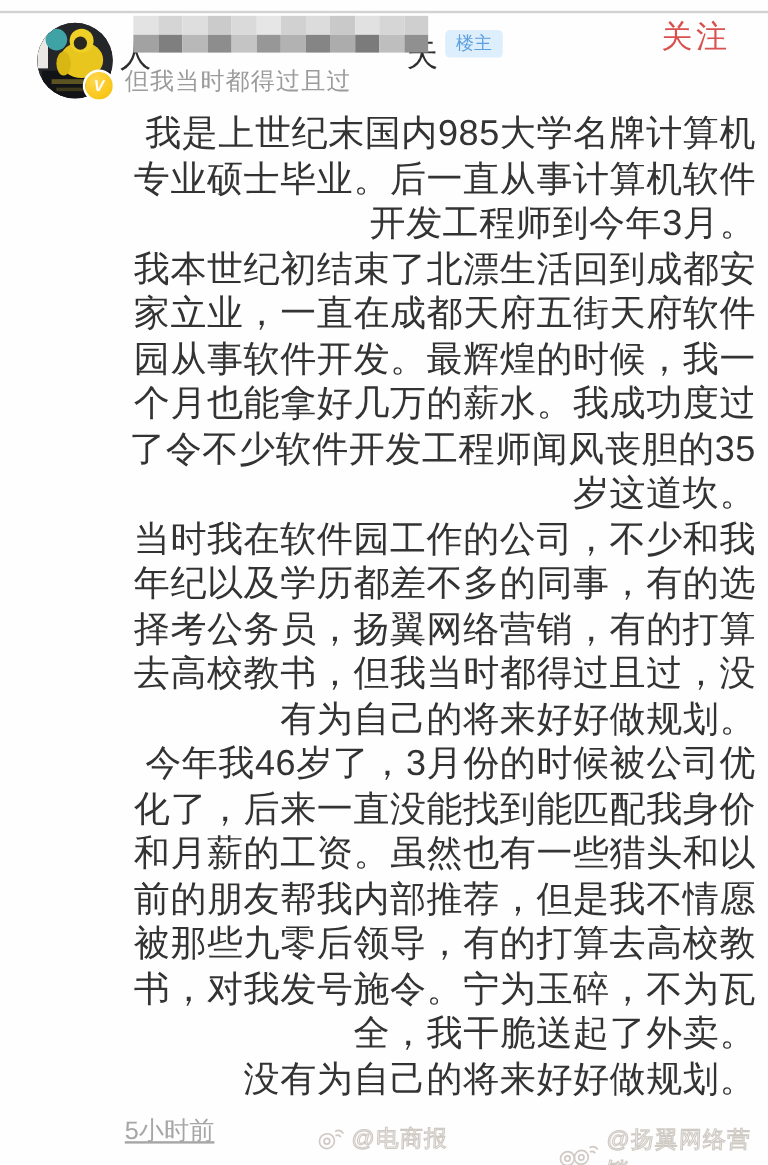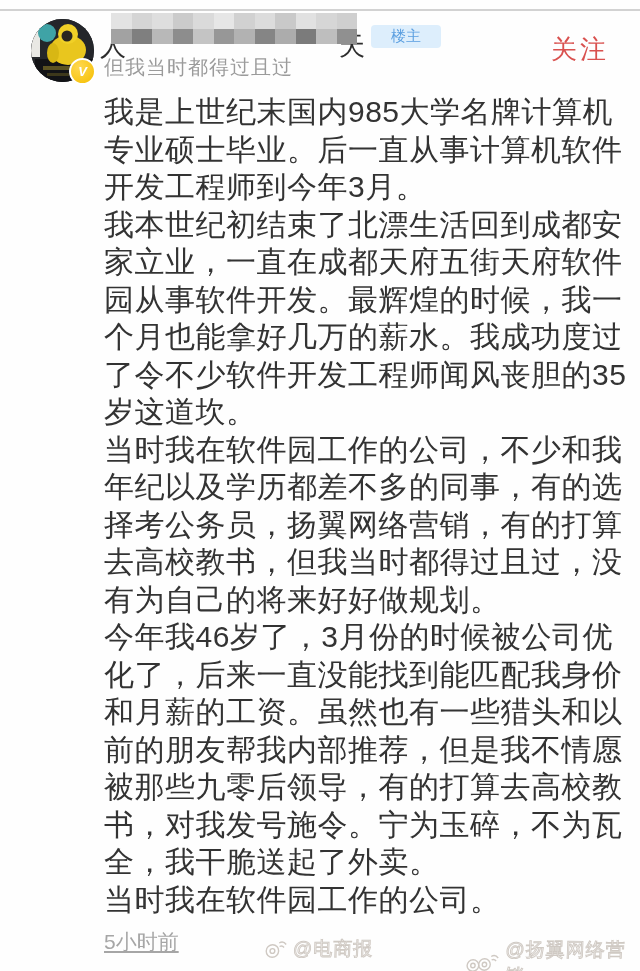--- a/index.html
+++ b/index.html
@@ -15,31 +15,31 @@
     background:radial-gradient(circle at 35% 30%,#ffd84f,var(--verified-yellow,#f5be00));
     border:2px solid #ffffff;color:#ffffff;font-weight:bold;font-size:13px;
     display:flex;align-items:center;justify-content:center;font-style:italic;}
   
   .frag{position:absolute;font-size:26px;color:#2d2d2d;z-index:1;}
   .frag-left{left:100px;top:29px;}
   .frag-right{left:339px;top:29px;}
   .mosaic{position:absolute;left:111px;top:13px;width:246px;height:31px;z-index:2;
     display:flex;flex-wrap:wrap;overflow:hidden;}
   .mosaic .px{width:20.5px;height:15.5px;}
-  .lz-badge{position:absolute;left:371px;top:25px;padding:2px 20px;border-radius:4px;
+  .lz-badge{position:absolute;left:371px;top:25px;padding:2px 9px;border-radius:4px;
     background:var(--badge-bg,#ddeefc);color:var(--badge-text,#5b9fe0);font-size:15px;z-index:3;}
-  .follow{position:absolute;left:551px;top:32px;font-size:26px;letter-spacing:3px;
+  .follow{position:absolute;left:551px;top:13px;font-size:26px;letter-spacing:3px;
     color:var(--follow-red,#d9514f);cursor:pointer;}
   .subtitle{position:absolute;left:104px;top:54px;font-size:20px;letter-spacing:1px;
     color:var(--subtitle-gray,#9b9b9b);}
   
   .body-text{position:absolute;left:104px;top:93px;width:526px;
     font-size:30px;line-height:37.5px;letter-spacing:0.5px;
     color:var(--body-text,#333333);}
-  .body-text p{margin:0;padding:0;}
+  .body-text p{margin:0;padding:0;text-align:right;}
   
   .timestamp{position:absolute;left:104px;top:928px;font-size:21px;
     color:var(--timestamp-gray,#a6a6a6);text-decoration:underline;}
   .watermark{position:absolute;display:flex;align-items:center;gap:5px;
     color:#faf8f6;font-size:19px;letter-spacing:1px;
     -webkit-text-stroke:0.9px var(--watermark-gray,#cfc9c3);
     transform:skewX(-2deg);}
   .wm-left{left:264px;top:936px;}
   .wm-right{left:466px;top:937px;}
   .wm-icon{flex:0 0 auto;}
@@ -97,21 +97,21 @@
 
   <span class="lz-badge">楼主</span>
   <span class="follow">关注</span>
   <div class="subtitle">但我当时都得过且过</div>
 
   <div class="body-text" id="body-text">
       <p>我是上世纪末国内985大学名牌计算机专业硕士毕业。后一直从事计算机软件开发工程师到今年3月。</p>
       <p>我本世纪初结束了北漂生活回到成都安家立业，一直在成都天府五街天府软件园从事软件开发。最辉煌的时候，我一个月也能拿好几万的薪水。我成功度过了令不少软件开发工程师闻风丧胆的35岁这道坎。</p>
       <p>当时我在软件园工作的公司，不少和我年纪以及学历都差不多的同事，有的选择考公务员，扬翼网络营销，有的打算去高校教书，但我当时都得过且过，没有为自己的将来好好做规划。</p>
       <p>今年我46岁了，3月份的时候被公司优化了，后来一直没能找到能匹配我身价和月薪的工资。虽然也有一些猎头和以前的朋友帮我内部推荐，但是我不情愿被那些九零后领导，有的打算去高校教书，对我发号施令。宁为玉碎，不为瓦全，我干脆送起了外卖。</p>
-      <p>当时我在软件园工作的公司。</p>
+      <p>没有为自己的将来好好做规划。</p>
     </div>
 
   <div class="timestamp">5小时前</div>
 
   <div class="watermark wm-left">
     <svg class="wm-icon" width="24" height="20" viewBox="0 0 24 20" fill="none" stroke="#cfc9c3" stroke-width="1.4">
       <circle cx="8.5" cy="12" r="6.2"></circle>
       <circle cx="8.5" cy="12" r="2.4"></circle>
       <path d="M15 4 q 4 -2.5 7 1.5"></path>
       <path d="M15.5 7.5 q 2.5 -1.5 4.5 1"></path>

